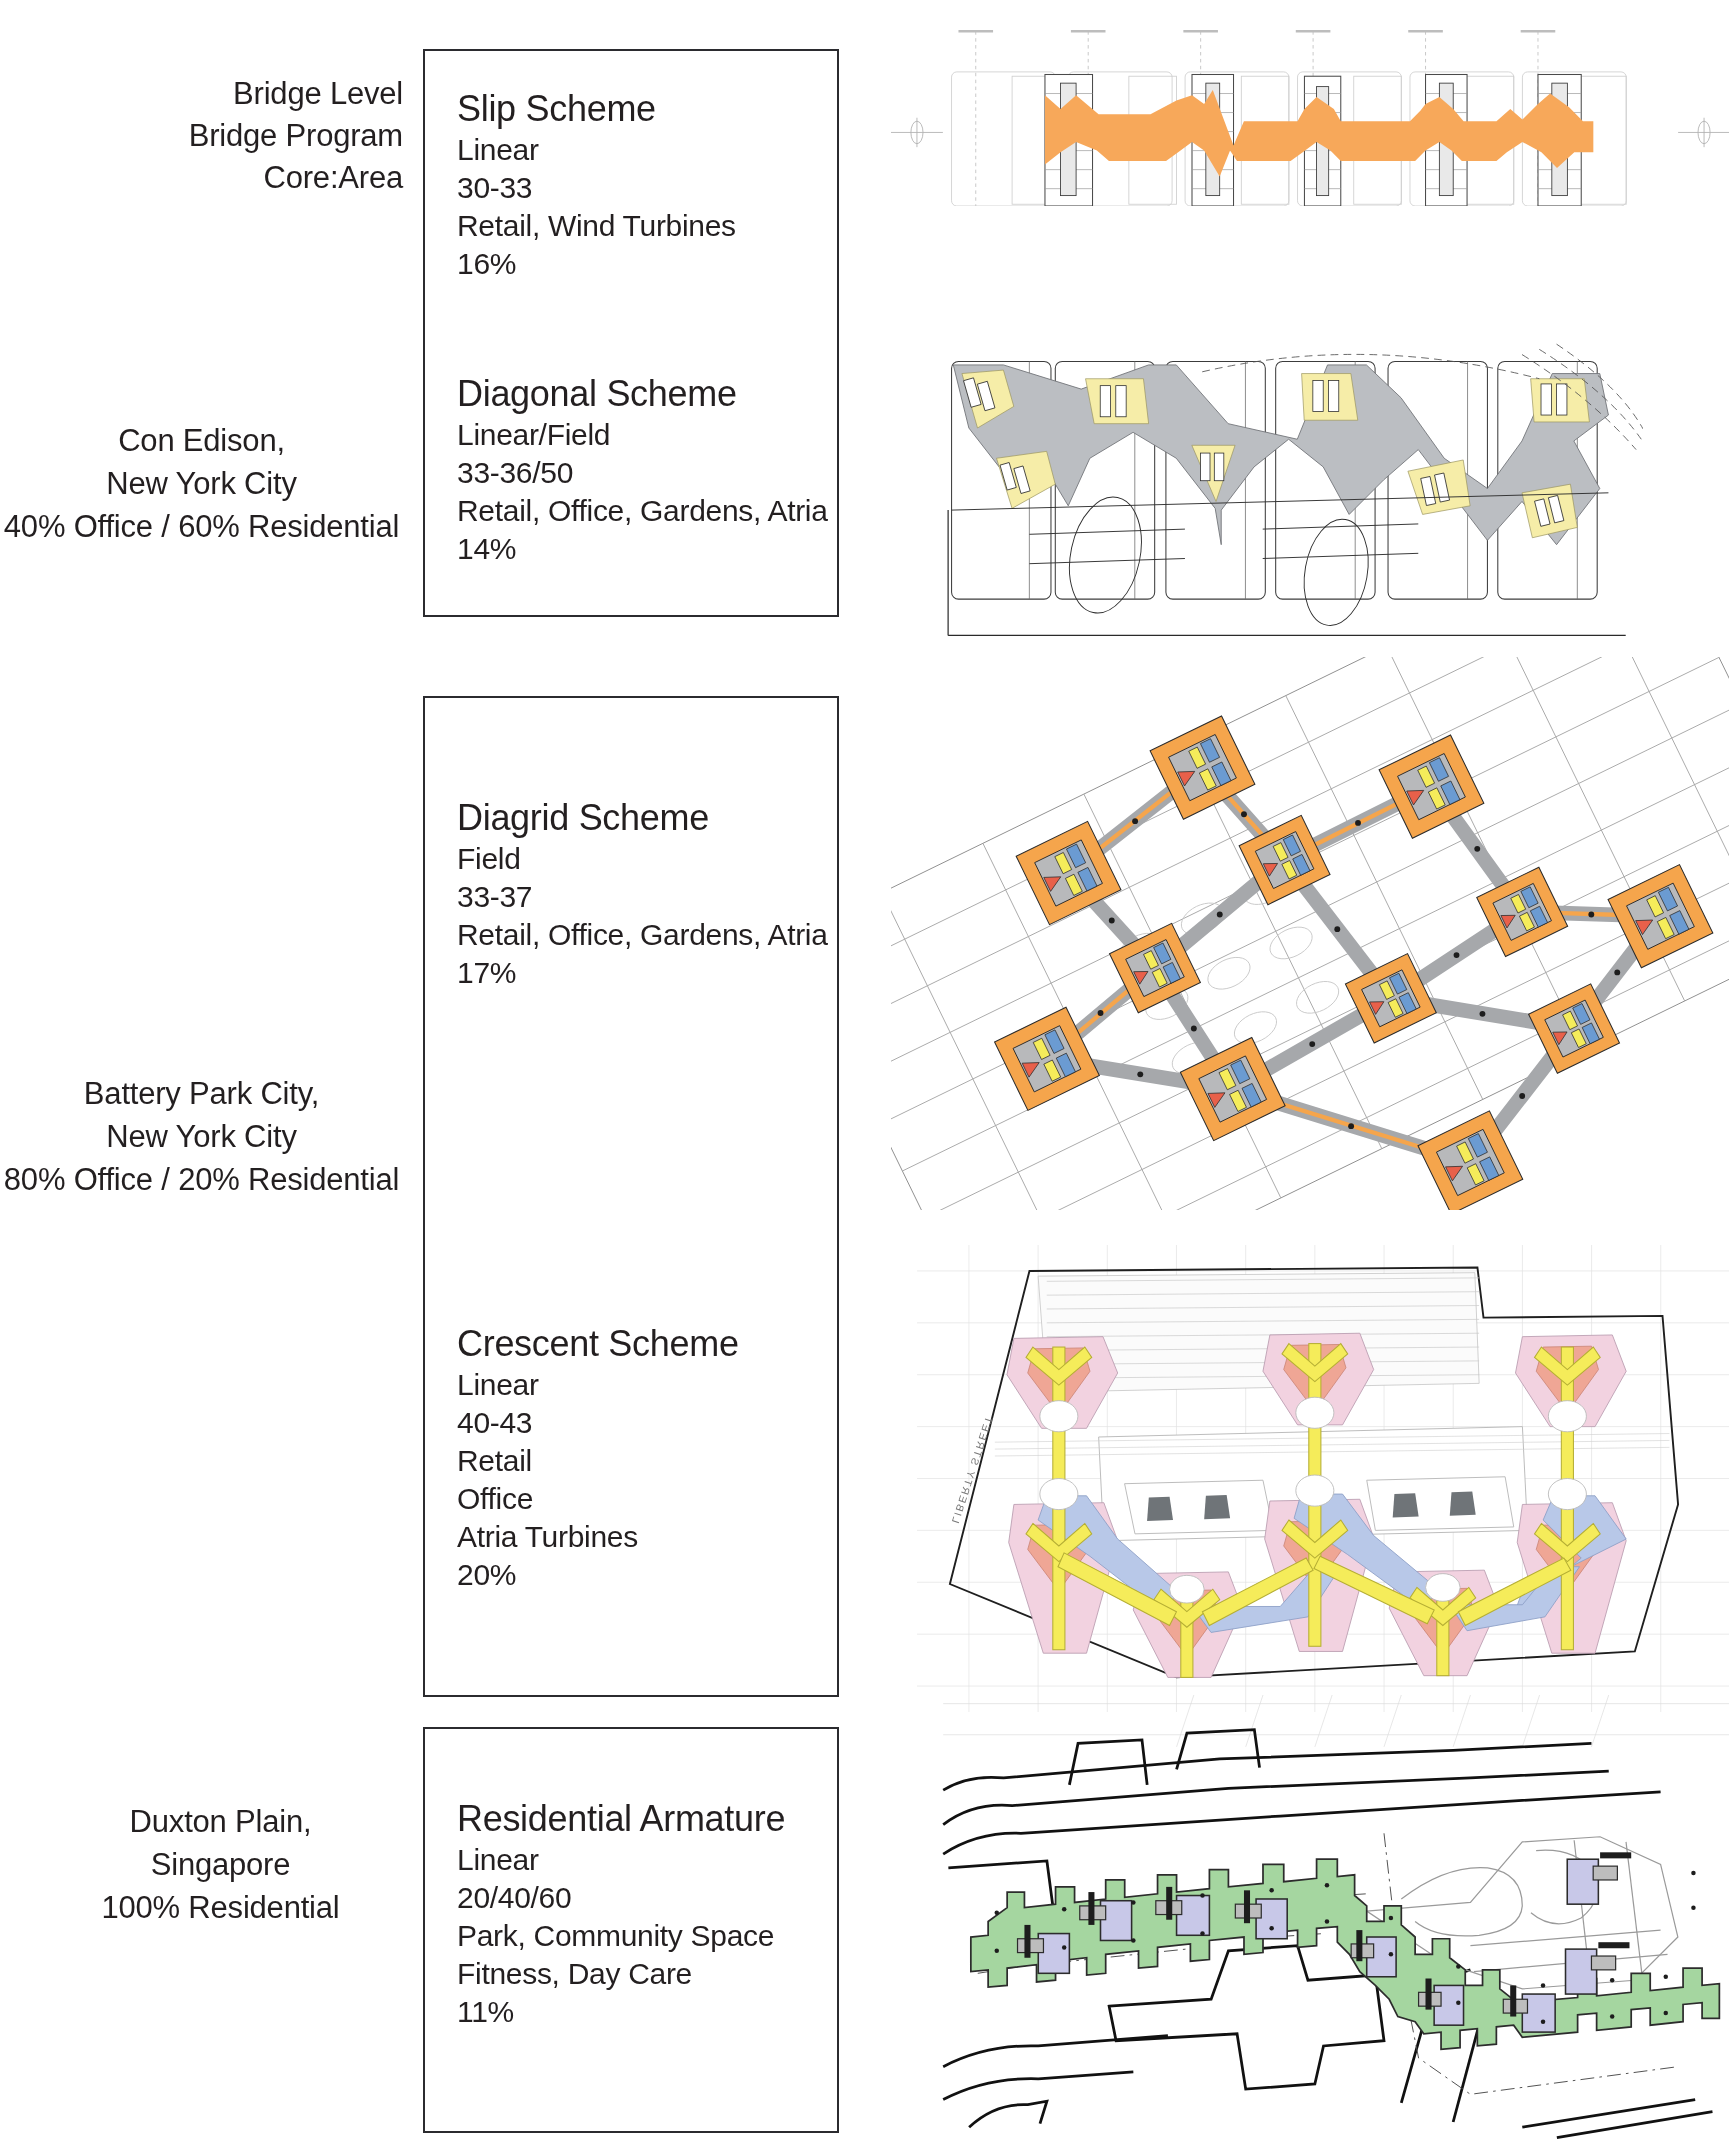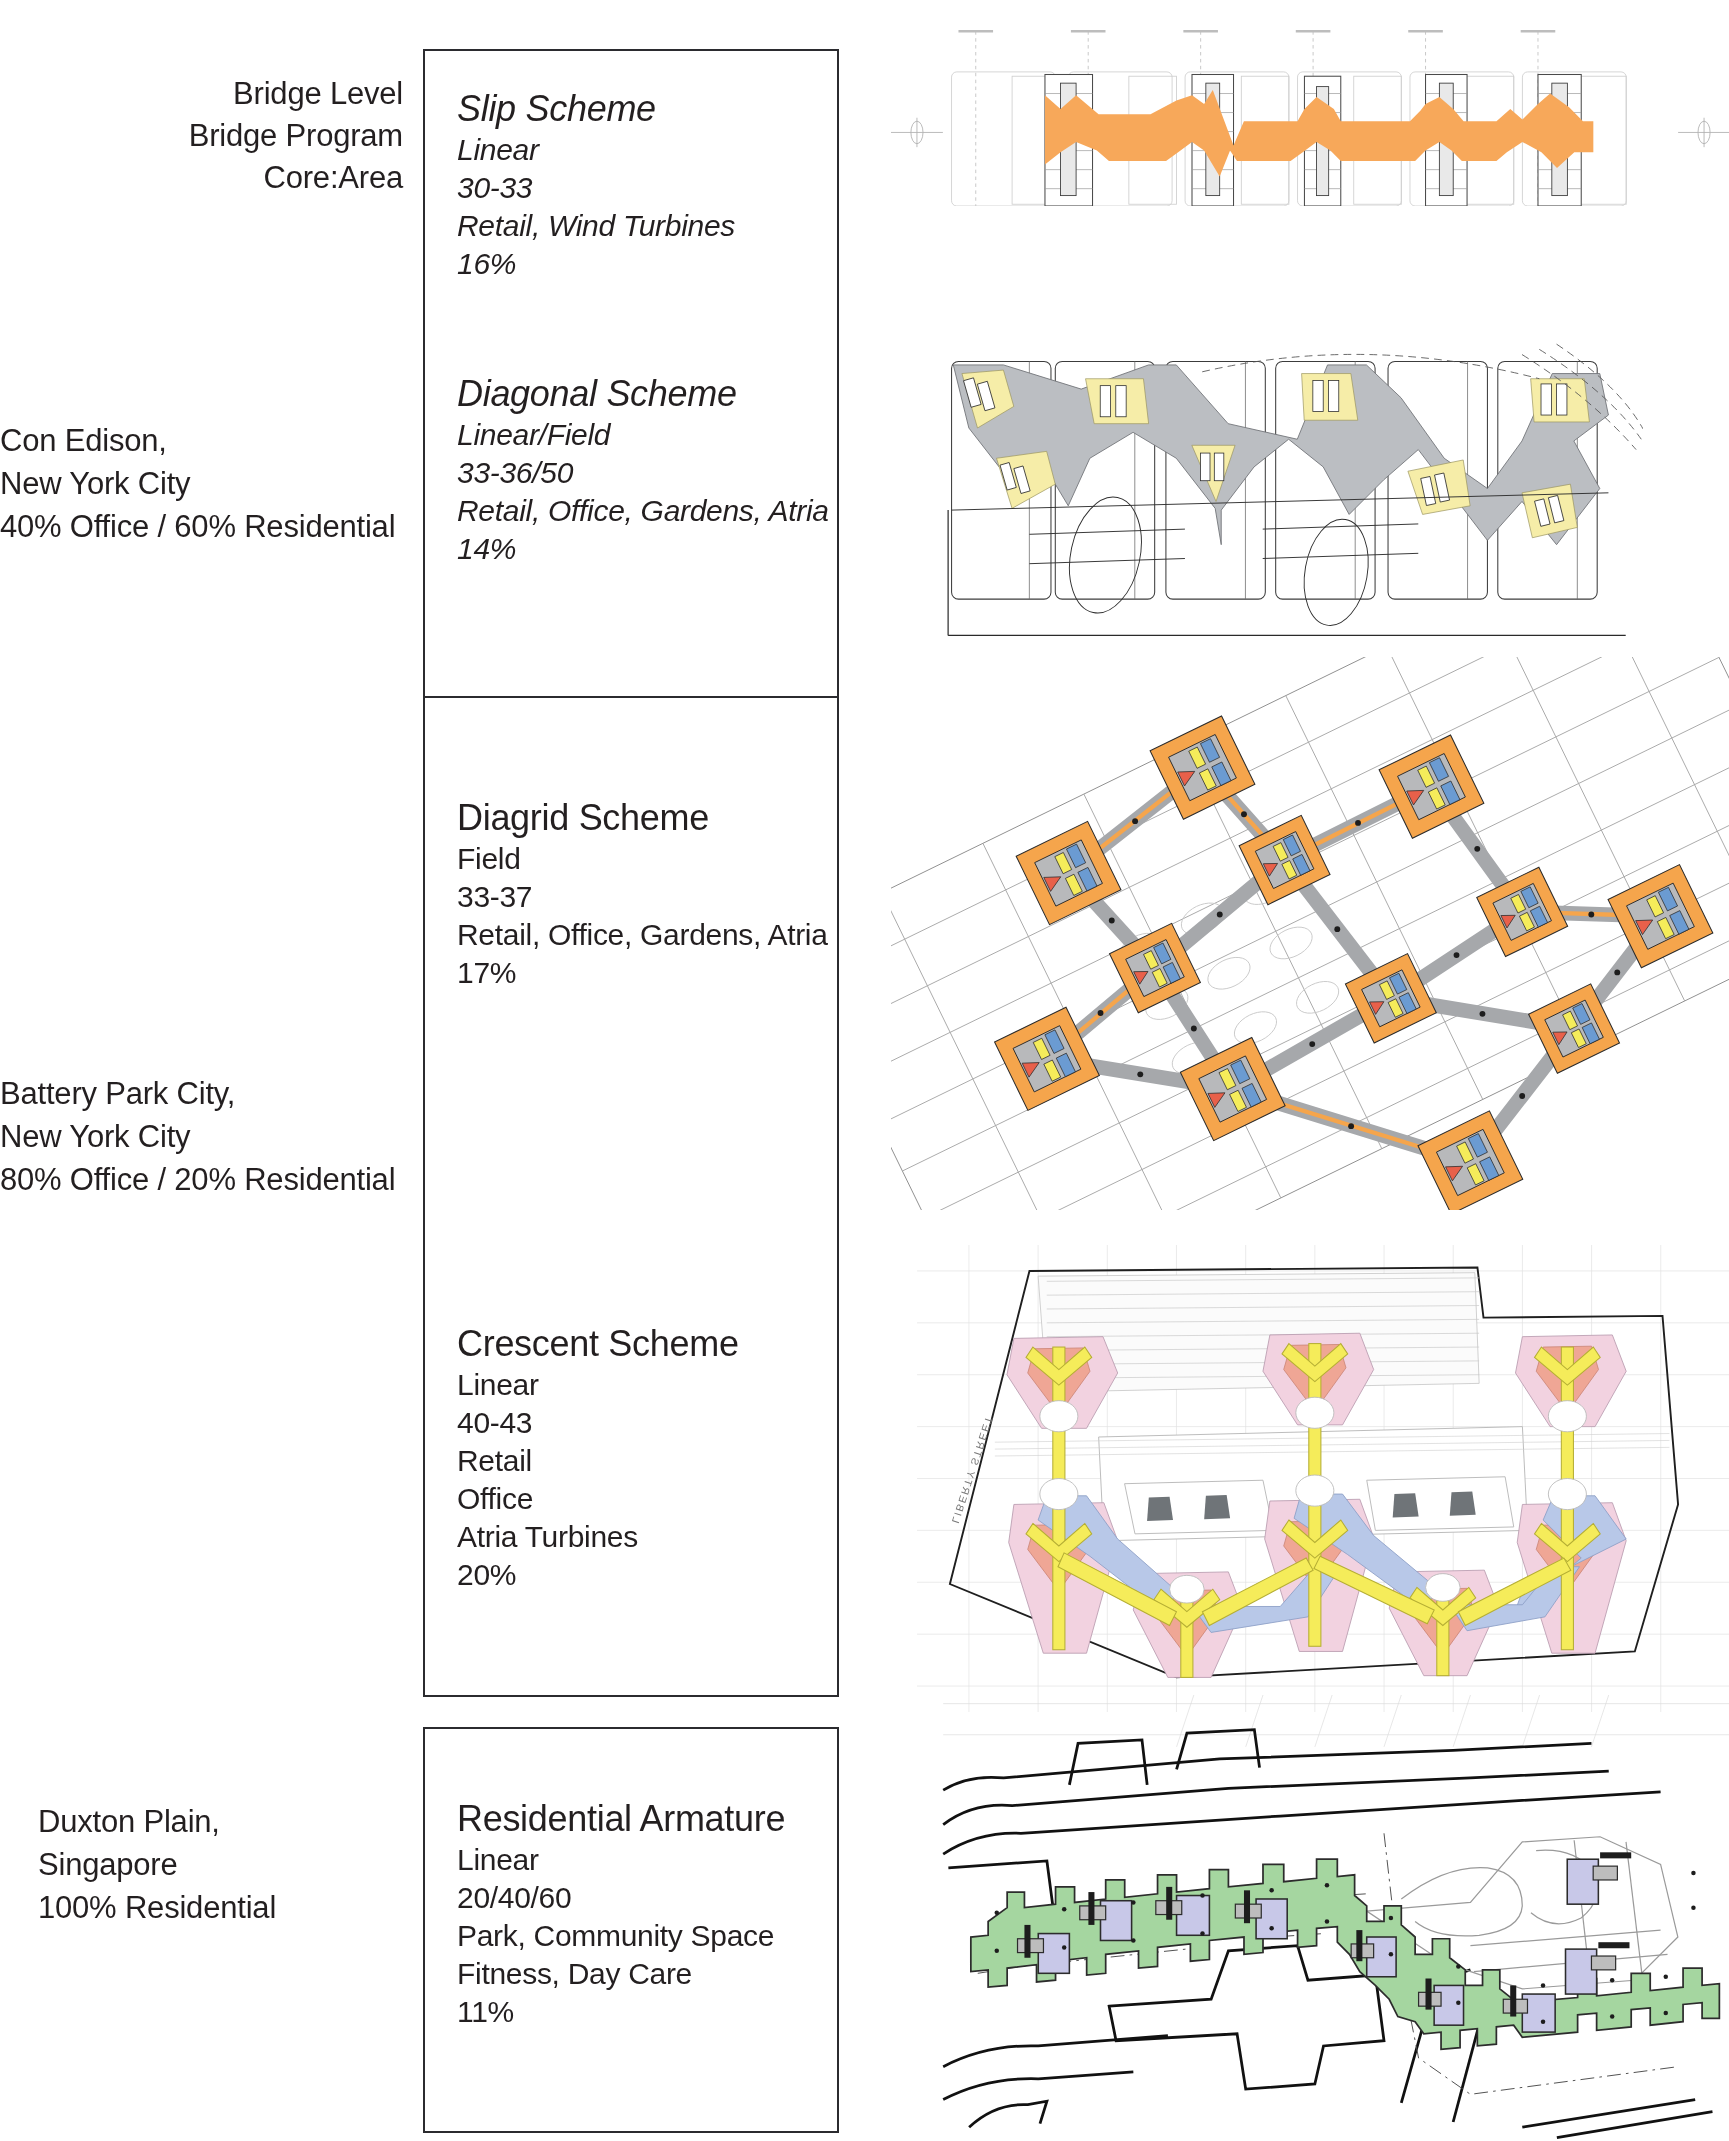--- a/index.html
+++ b/index.html
@@ -19,20 +19,21 @@
     text-align: right;
     font-size: 31px;
     line-height: 42px;
     letter-spacing: -0.2px;
   }
   .left-col .ln { display: block; white-space: nowrap; }
 
   .site-col {
     position: absolute;
     left: 0; width: 403px;
+    text-align: center;
     font-size: 31px;
     line-height: 43px;
     letter-spacing: -0.2px;
   }
   .site-col .ln { display: block; white-space: nowrap; }
 
   
   .scheme-box {
     position: absolute;
     left: 423px;
@@ -82,21 +83,21 @@
     <span class="ln">New York City</span>
     <span class="ln">80% Office / 20% Residential</span>
   </div>
 
   <div class="site-col" style="top:1800px;padding-left:38px;">
     <span class="ln">Duxton Plain,</span>
     <span class="ln">Singapore</span>
     <span class="ln">100% Residential</span>
   </div>
 
-  <div class="scheme-box" style="top:49px; height:649px;font-style:italic;">
+  <div class="scheme-box" style="top:49px; height:568px;">
 
     <div class="scheme-block" style="top:35px;">
       <div class="scheme-title">Slip Scheme</div>
       <div class="scheme-line">Linear</div>
       <div class="scheme-line">30-33</div>
       <div class="scheme-line">Retail, Wind Turbines</div>
       <div class="scheme-line gap">16%</div>
     </div>
 
     <div class="scheme-block" style="top:320px;">

